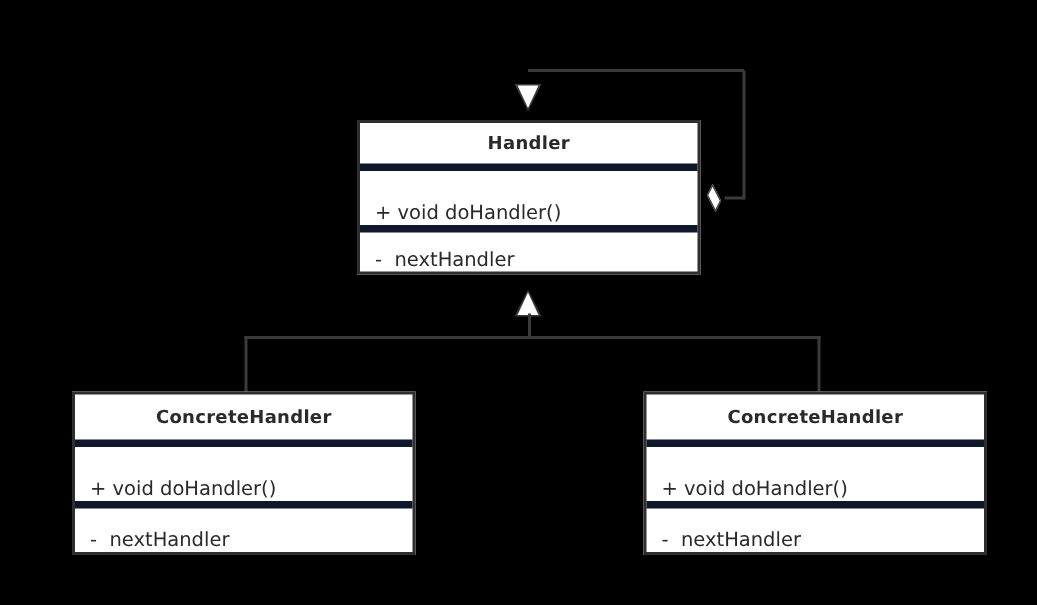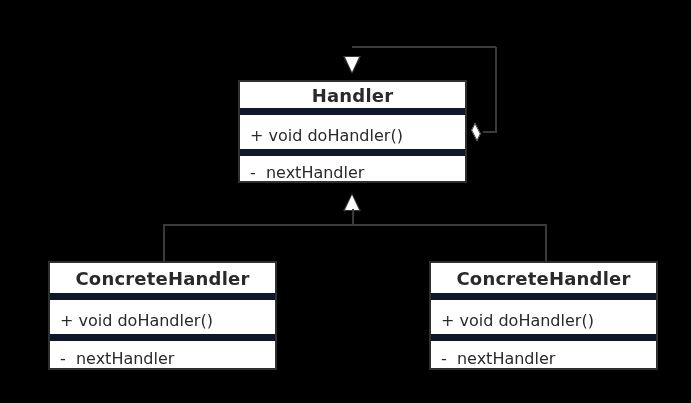--- a/index.html
+++ b/index.html
@@ -30,35 +30,35 @@
     border: 2px solid #2f2f2f;
     box-sizing: border-box;
     display: flex;
     flex-direction: column;
   }
 
   .uml-title {
     text-align: center;
     font-weight: bold;
     color: #2a2a2a;
-    font-size: 18px;
+    font-size: 12px;
     letter-spacing: 0.2px;
     display: flex;
     align-items: center;
     justify-content: center;
     box-sizing: border-box;
   }
 
   .uml-compartment {
-    border-top: 7px solid #0f172a;
+    border-top: 5px solid #0f172a;
     color: #2a2a2a;
-    font-size: 16px;
+    font-size: 13px;
     padding-left: 10px;
     display: flex;
-    align-items: center;
+    align-items: flex-end;
     box-sizing: border-box;
   }
 
   .uml-member {
     display: block;
     padding-top: 7px;
     white-space: pre;
   }
 
   

